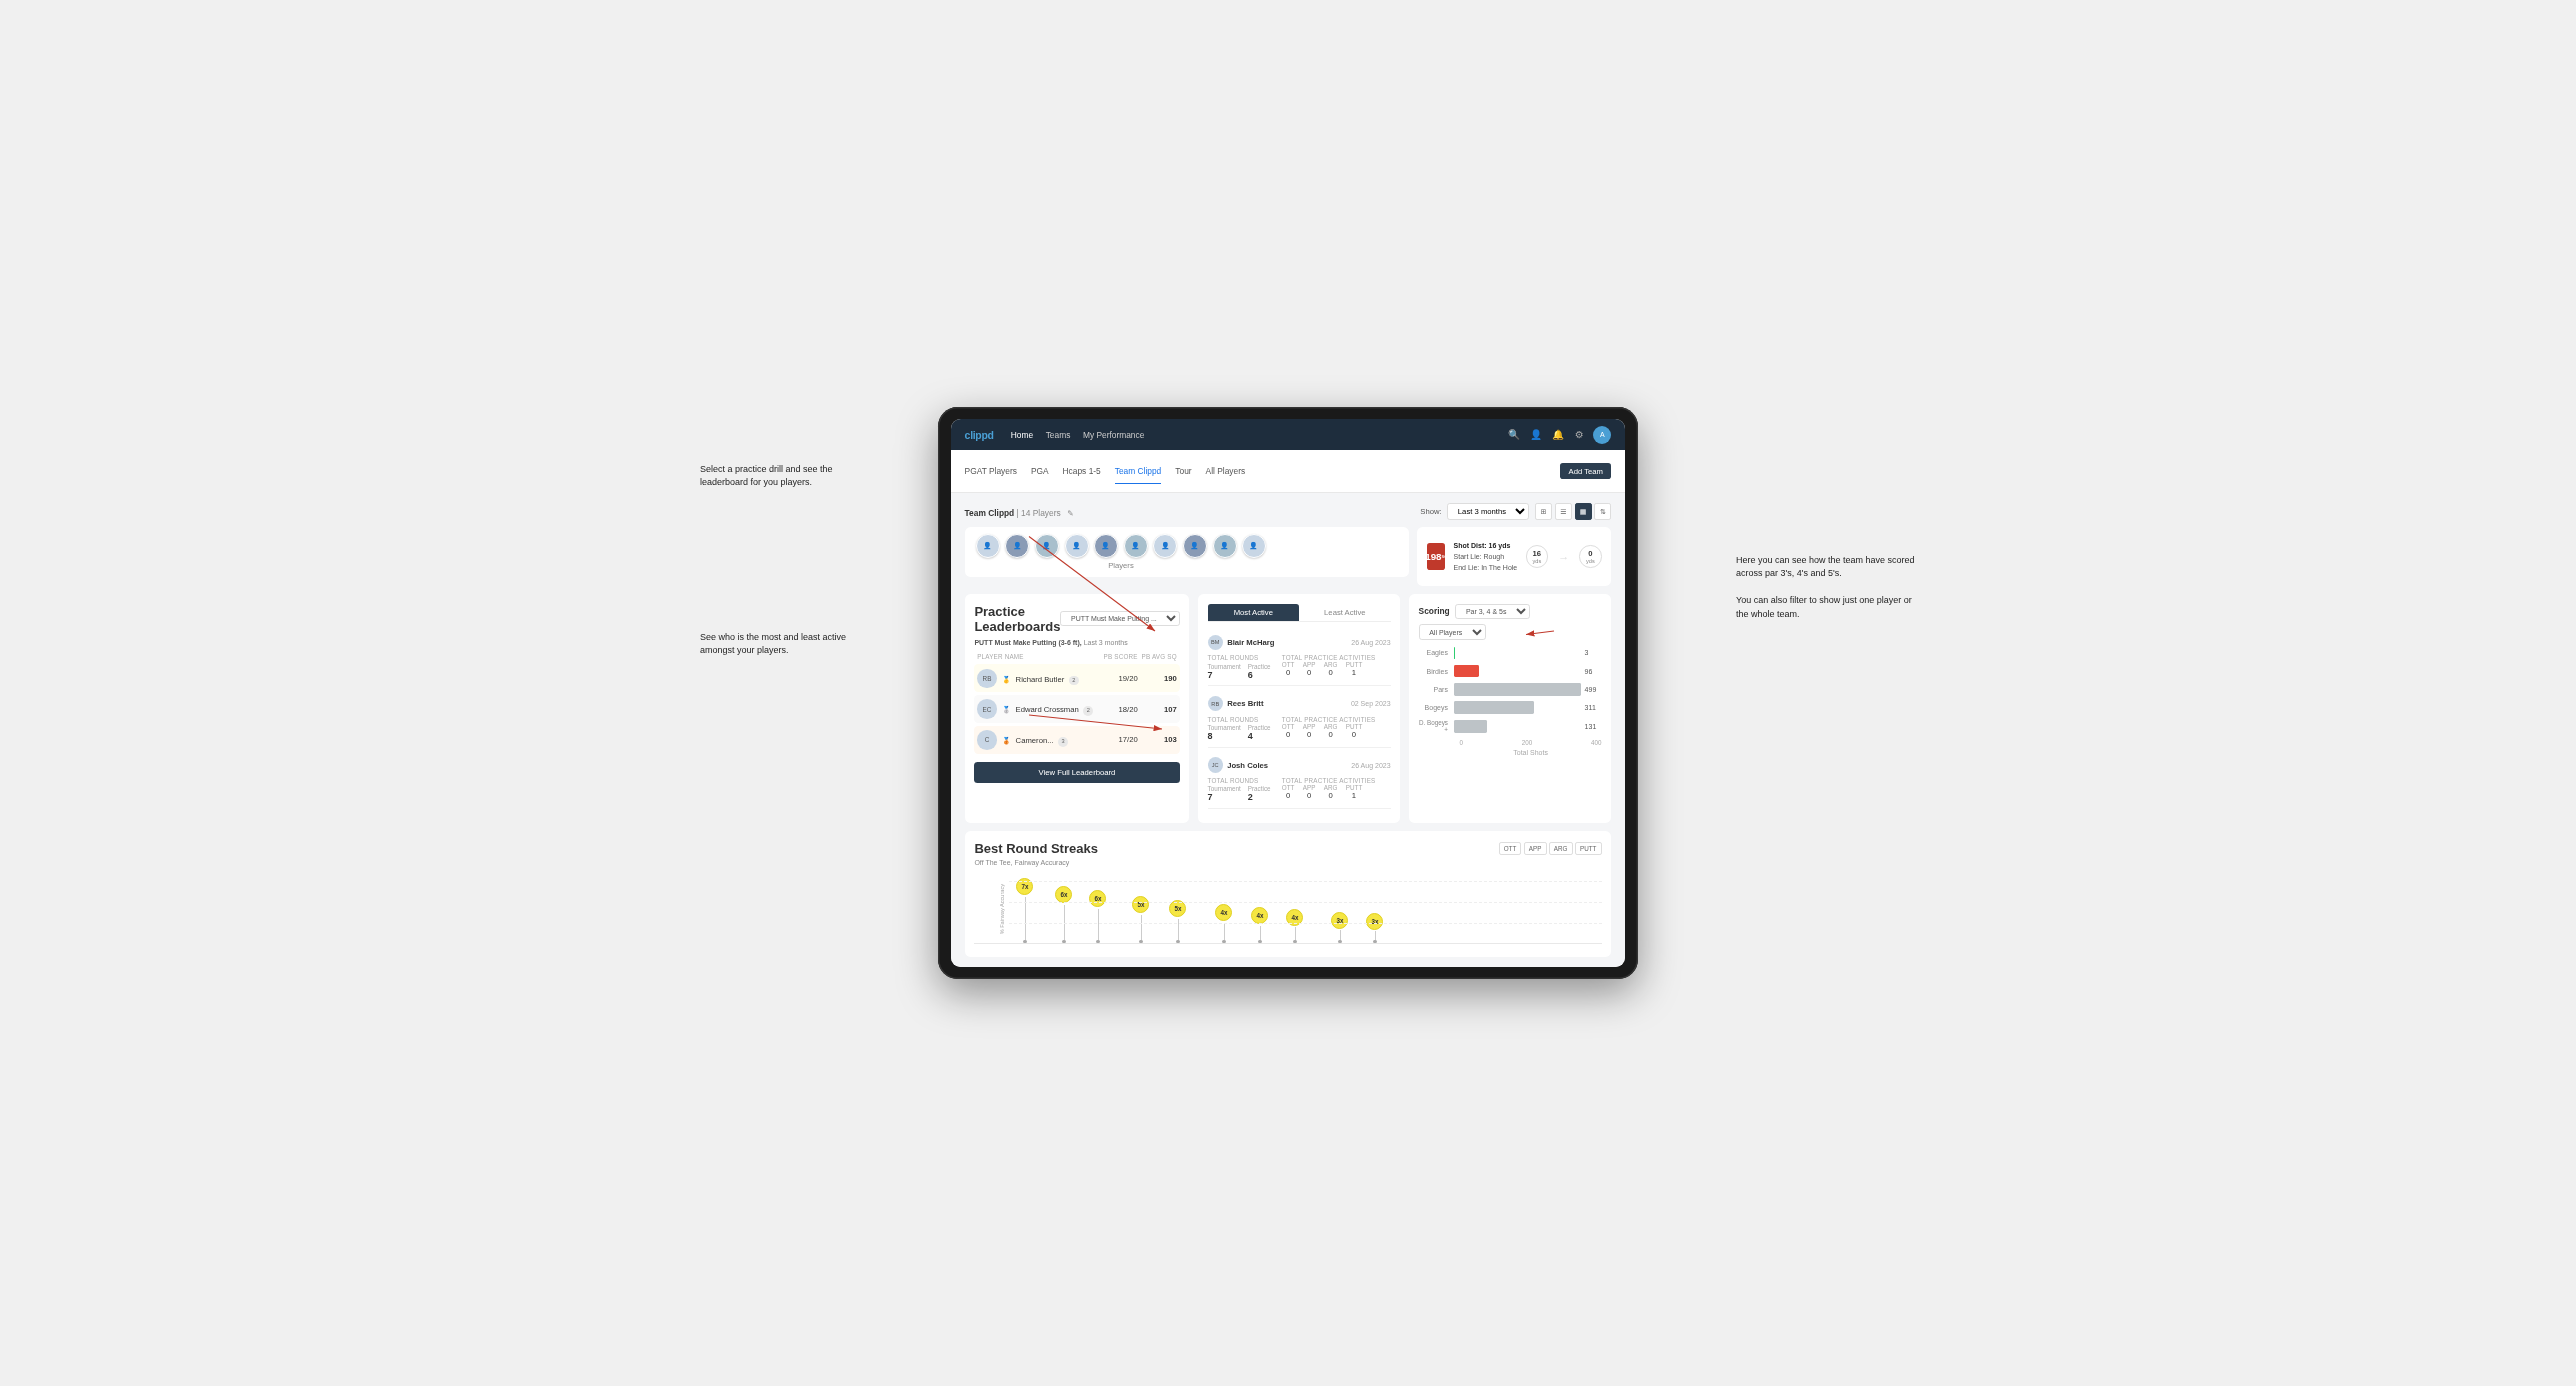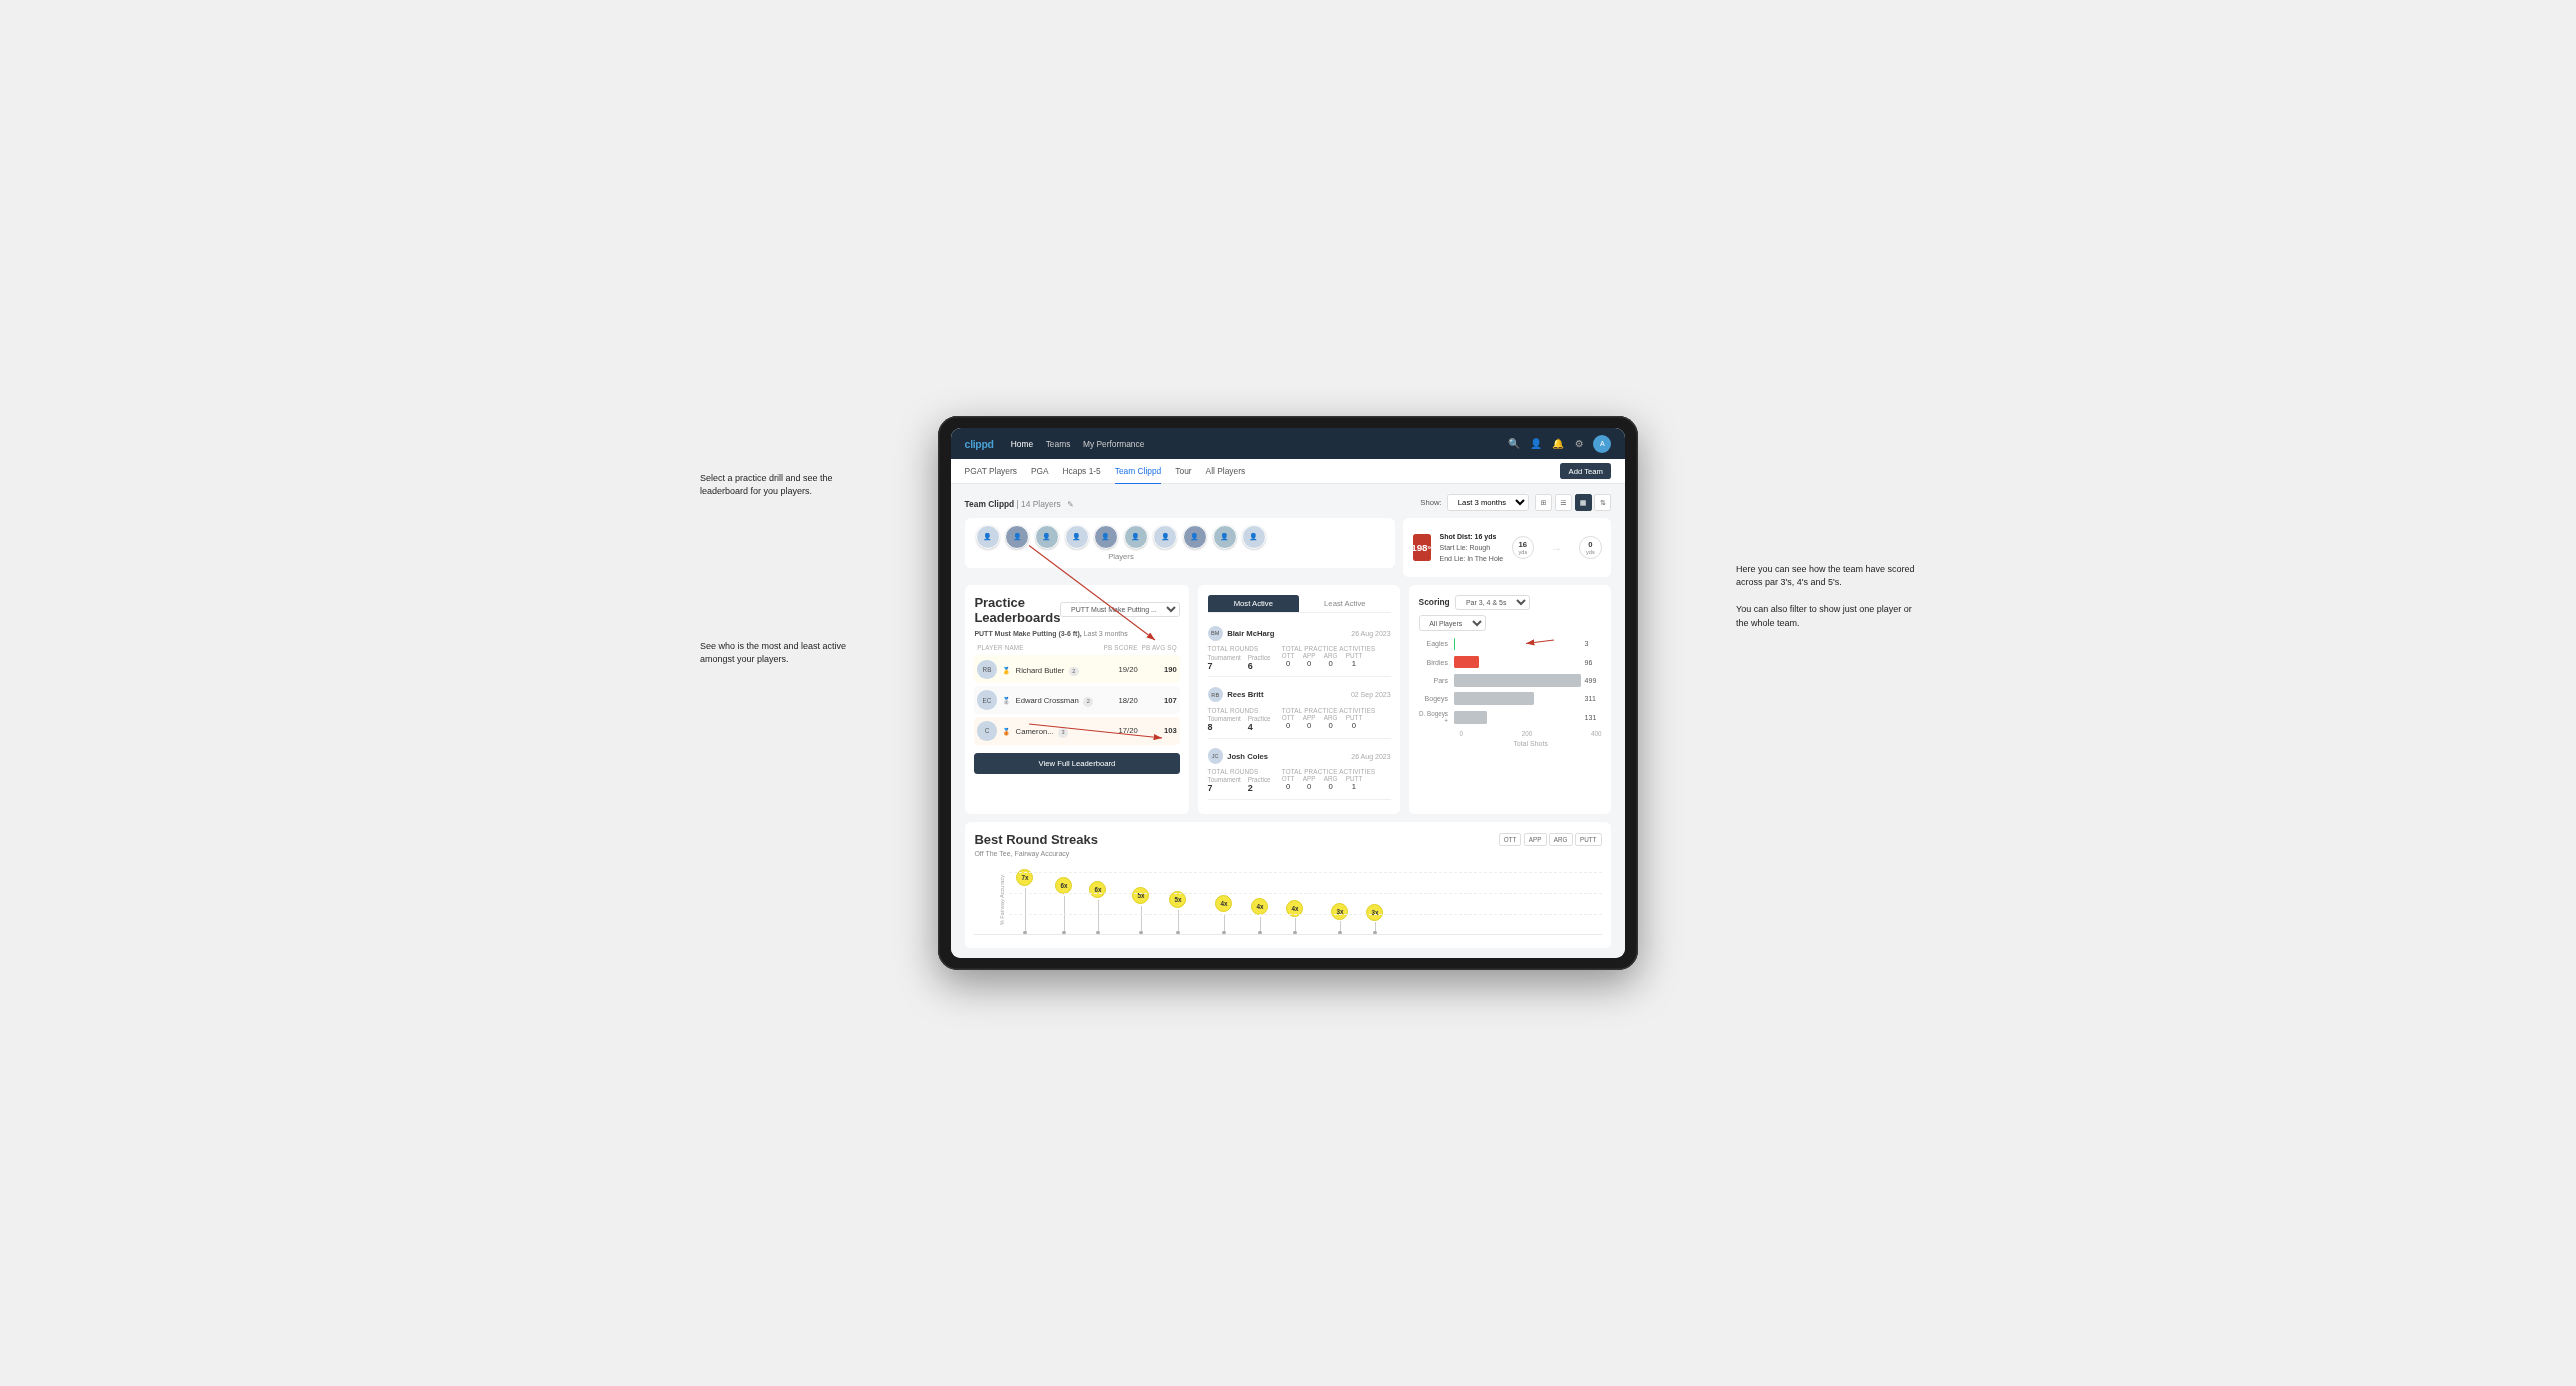--- a/index.html
+++ b/index.html
@@ -94,21 +94,21 @@
       color: #fff;
       font-size: 7px;
     }
 
     
     .sub-nav {
       background: #fff;
       display: flex;
       align-items: center;
       padding: 0 14px;
-      height: 25px;
+      height: 43px;
       border-bottom: 0.7px solid #e8e8e8;
       gap: 14px;
     }
     .sub-nav-link {
       color: #555;
       font-size: 8.4px;
       cursor: pointer;
       padding: 7px 0;
       border-bottom: 1.4px solid transparent;
     }
@@ -245,21 +245,21 @@
       display: flex;
       align-items: center;
       justify-content: center;
     }
     .shot-badge .sub { font-size: 5.6px; font-weight: 400; }
     .shot-info { font-size: 7px; color: #555; line-height: 1.6; }
     .shot-info strong { color: #222; }
     .shot-circles {
       display: flex;
       align-items: center;
-      gap: 17px;
+      gap: 10px;
     }
     .shot-circle {
       width: 22.4px;
       height: 22.4px;
       border-radius: 50%;
       border: 1.4px solid #ddd;
       display: flex;
       flex-direction: column;
       align-items: center;
       justify-content: center;

